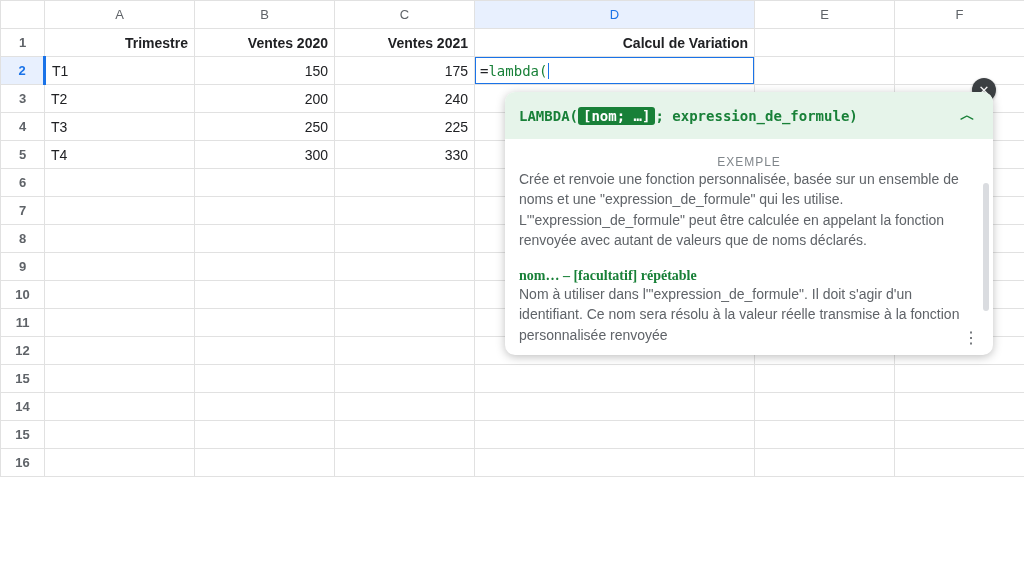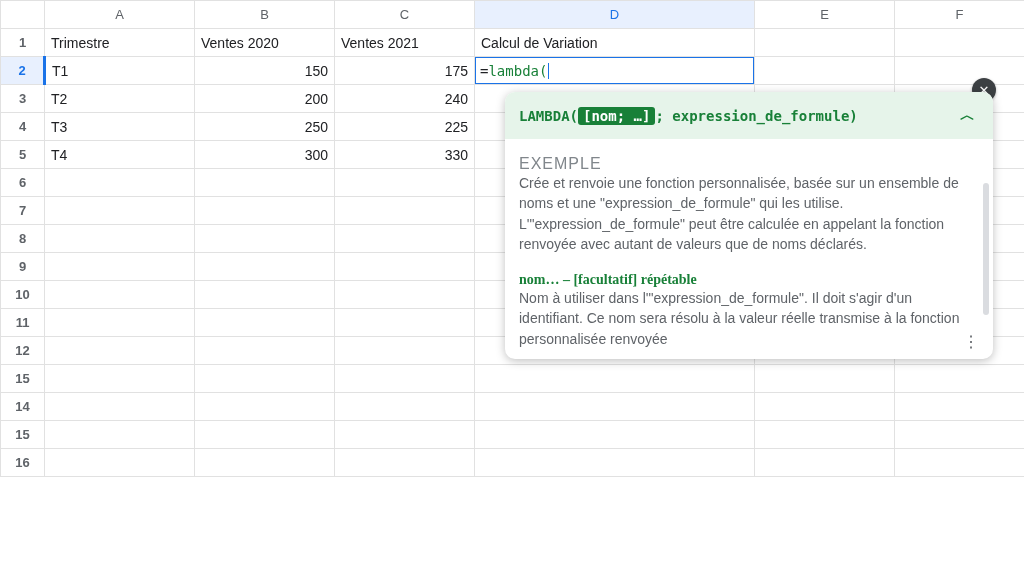--- a/index.html
+++ b/index.html
@@ -7,21 +7,21 @@
   .sheet { border-collapse:collapse; table-layout:fixed; width:1024px; }
   .sheet th, .sheet td { border:1px solid #e1e1e1; height:28px; padding:0 6px; overflow:hidden; white-space:nowrap; }
   .sheet thead th { background:#fff; color:#5f6368; font-weight:400; text-align:center; font-size:13px; }
   .sheet .rowhdr { background:#fff; color:#5f6368; text-align:center; font-size:13px; width:44px; }
   .colA { width:150px; }
   .colB { width:140px; }
   .colC { width:140px; }
   .colD { width:280px; }
   .colE { width:140px; }
   .colF { width:130px; }
-  .hdr-cell { font-weight:400; text-align:left; }
+  .hdr-cell { font-weight:700; text-align:right; }
   .txt-left { text-align:left; }
   .num { text-align:right; }
   .colhdr-sel { background:#e8f0fe !important; color:#1a73e8 !important; }
   .rowhdr-sel { background:#e8f0fe !important; color:#1a73e8 !important; border-right:3px solid #1a73e8 !important; }
   .active-cell { position:relative; padding:0 !important; }
   .active-cell-inner {
     border:2px solid #1a73e8;
     position:absolute; inset:-1px;
     display:flex; align-items:center;
     font-family: Menlo, Consolas, monospace;
@@ -59,21 +59,21 @@
   }
   .tooltip .ttl-bar .chev { color:#188038; font-weight:700; cursor:pointer; font-size:15px; padding:4px;}
   .tooltip .body {
     padding:4px 14px 10px 14px;
     max-height:360px;
     overflow:hidden;
     position:relative;
   }
   .tooltip .body::-webkit-scrollbar { width:8px; }
   .tooltip .sect-label {
-    font-size:16px; letter-spacing:1px; color:#80868b; margin-top:12px;
+    font-size:12px; letter-spacing:1px; color:#80868b; margin-top:12px;text-align:center;
   }
   .tooltip .ex {
     color:#188038; font-weight:700; font-family:Menlo, Consolas, monospace; margin-top:4px;
   }
   .tooltip .about { color:#5f6368; line-height:1.45; }
   .tooltip .param-hdr {
     color:#188038; font-weight:700; font-family:Liberation Serif, serif; margin-top:18px;
   }
   .tooltip .scroll-illusion {
     position:absolute; right:4px; top:44px; bottom:44px; width:6px;

